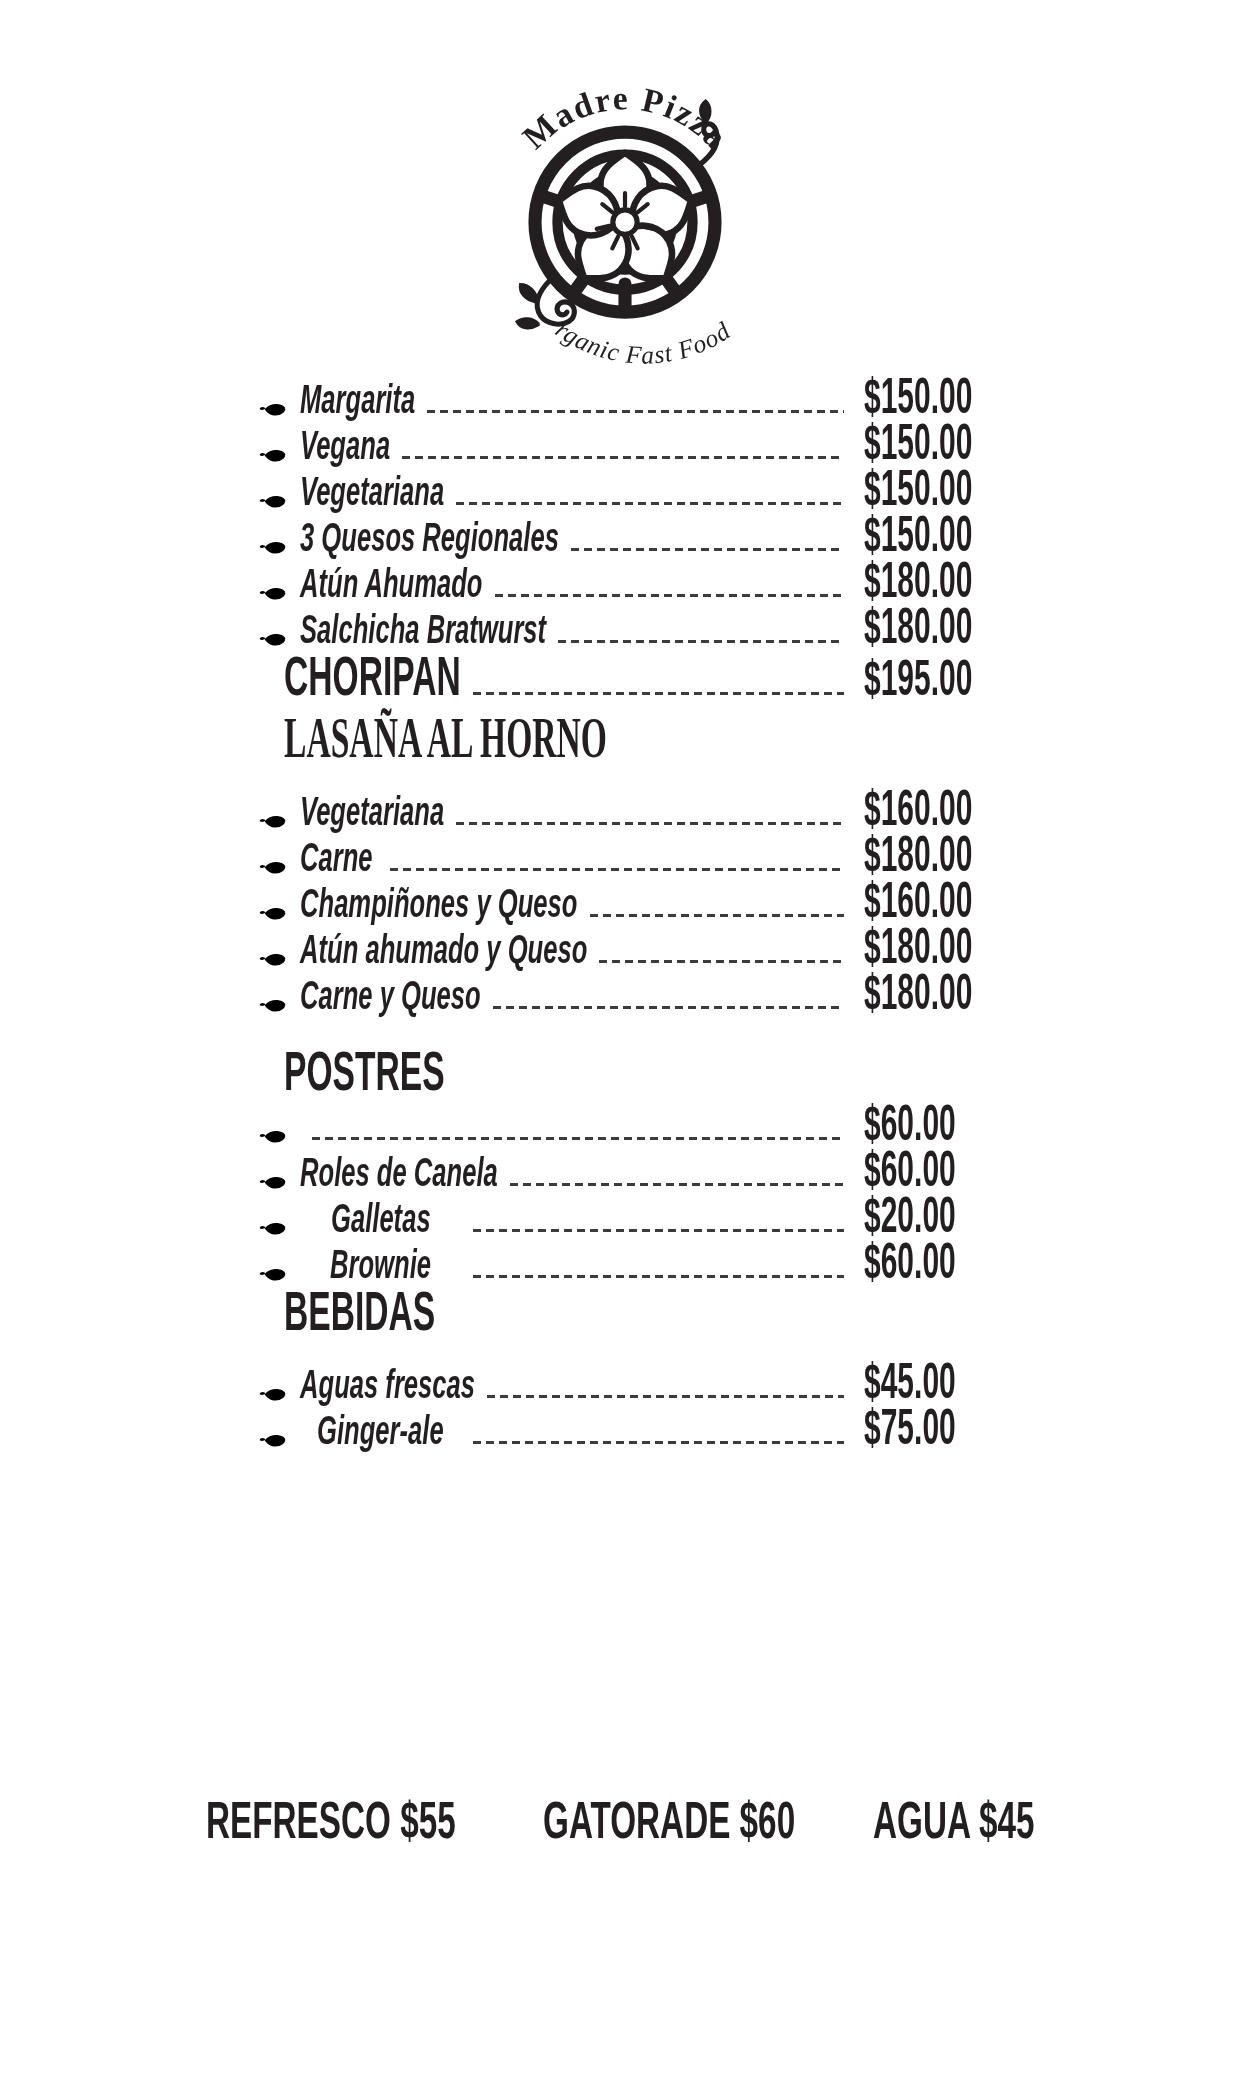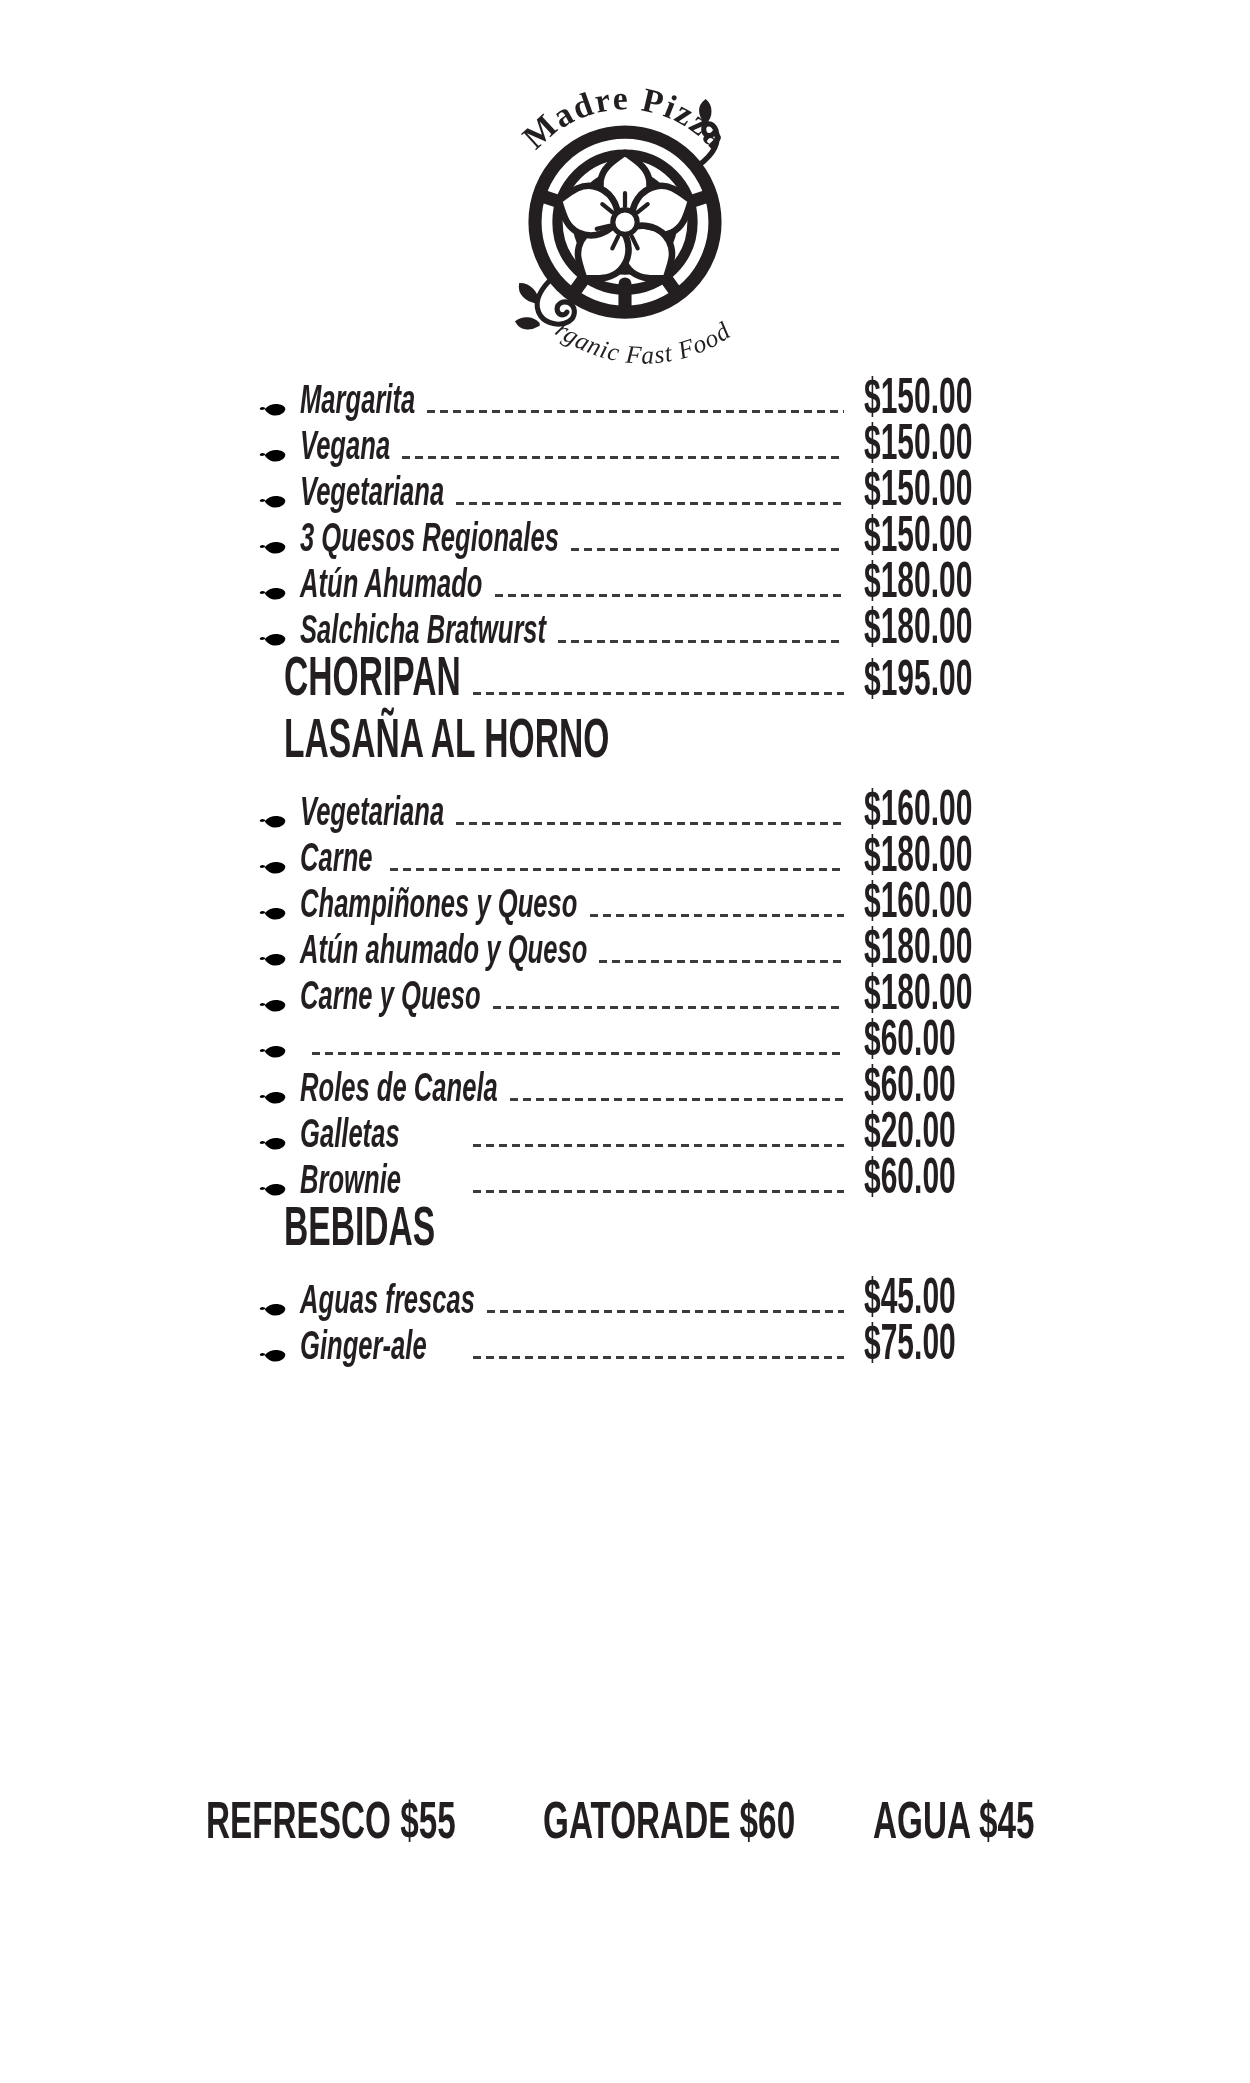--- a/index.html
+++ b/index.html
@@ -69,21 +69,21 @@
     font-style: italic;
     font-weight: bold;
     font-size: 40px;
     line-height: 1.05;
     display: inline-block;
     transform: scaleX(0.64);
     transform-origin: 0 100%;
     white-space: pre;
     --sx: 0.64;
   }
-  .tab161 { min-width: 161px; }
+  .tab161 { min-width: 161px; justify-content: center; }
   .tab78  { min-width: 78px; }
 
   .dots {
     flex: 1 1 auto;
     height: 3px;
     margin: 0 14px 0 12px;
     align-self: baseline;
     background: repeating-linear-gradient(90deg, #3b3b3b 0 8px, transparent 8px 13px);
   }
   .price { flex: none; width: 130px; padding-left: 6px; }
@@ -92,21 +92,21 @@
     font-size: 50px;
     line-height: 0.9;
     display: inline-block;
     transform: scaleX(0.60);
     transform-origin: 0 100%;
     white-space: pre;
     --sx: 0.60;
   }
 
   .mt24 { }
-  .mt6  { margin-top: 6px; }
+  .mt6  { margin-top: 6px; font-family: Liberation Serif, serif; }
   .mt29 { margin-top: 29px; }
   .mt0  { margin-top: 0; }
   .g20  { margin-top: 20px; }
 
   
   .footer { position: absolute; top: 1788px; left: 0; width: 1250px; height: 58px; }
   .footer .f {
     position: absolute; bottom: 0;
     font-weight: bold;
     font-size: 52px;
@@ -313,20 +313,23 @@
     <svg class="leaf">
         <use href="#leafsym"></use>
       </svg>
     <span class="namebox">
         <span class="item sx" style="margin-right: -101.52px;">Carne y Queso</span>
       </span>
     <span class="dots"></span>
     <span class="price"><span class="p sx" style="margin-right: -72.4px;">$180.00</span></span>
   </div>
 
+  <div class="sec-title mt29">
+    <span class="t cond sx" style="margin-right: -107.2px;">POSTRES</span>
+  </div>
   <div class="row">
     <svg class="leaf">
         <use href="#leafsym"></use>
       </svg>
     <span class="dots"></span>
     <span class="price"><span class="p sx" style="margin-right: -61.2px;">$60.00</span></span>
   </div>
   <div class="row">
     <svg class="leaf">
         <use href="#leafsym"></use>

